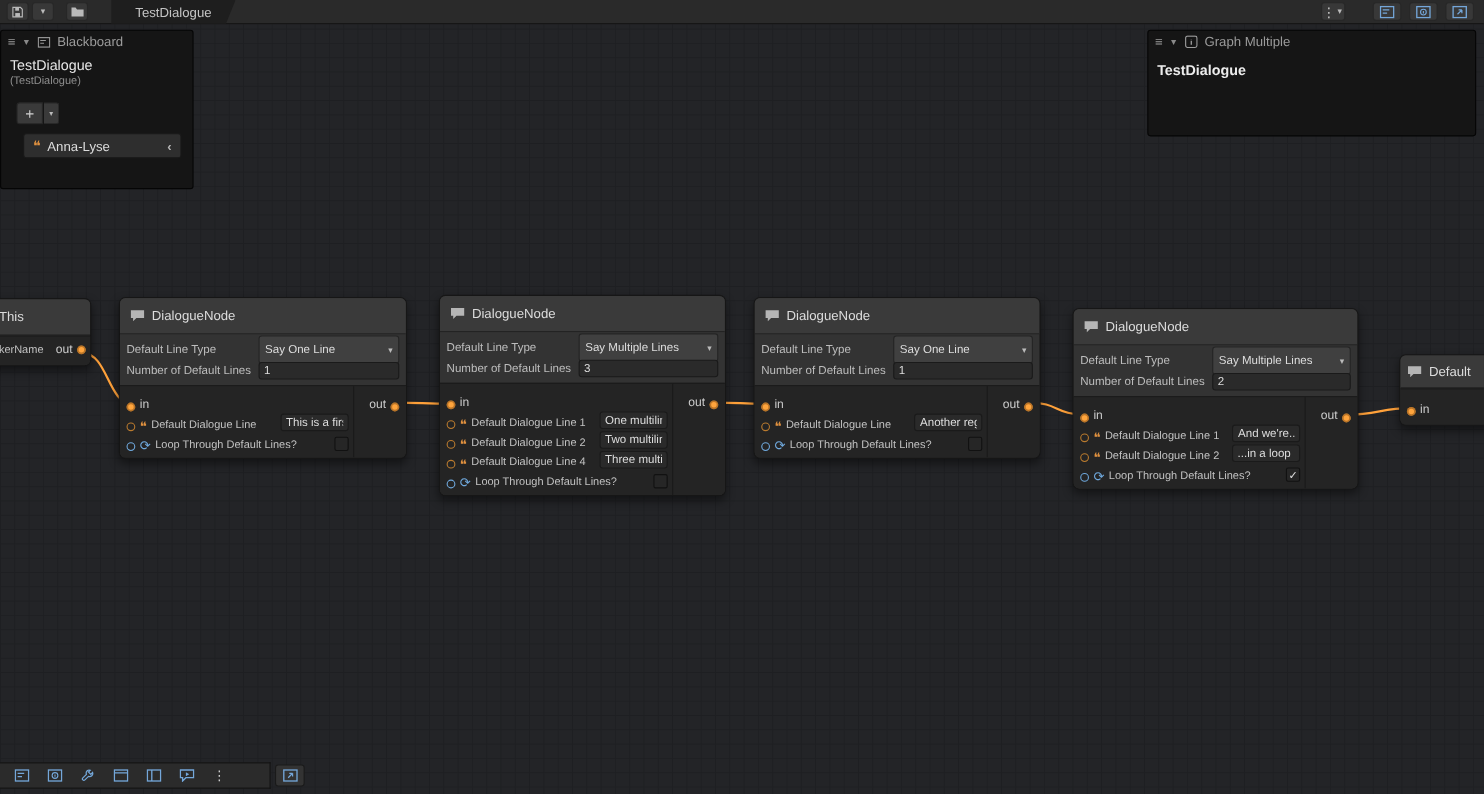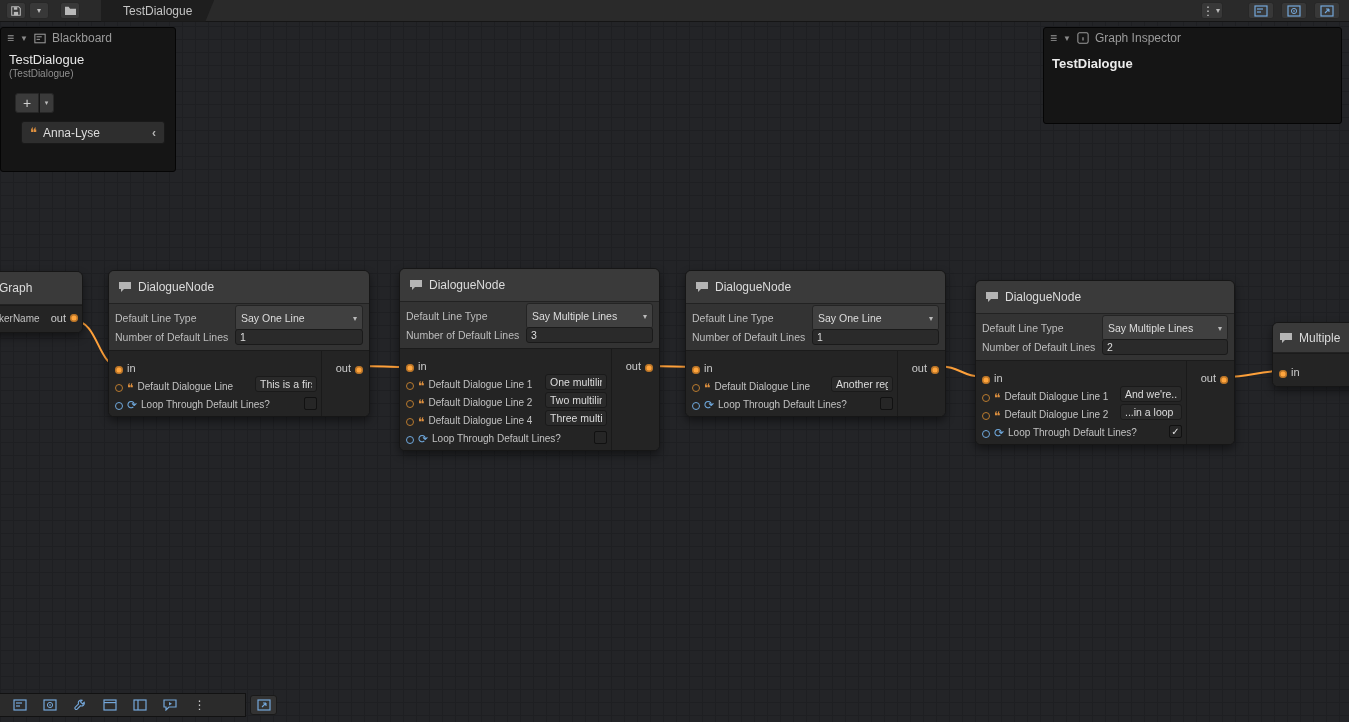--- a/index.html
+++ b/index.html
@@ -239,28 +239,28 @@
   <div class="panel-header">
     <span class="panel-hamburger">≡</span>
     <span class="panel-fold">▼</span>
     <span class="mini-ic">
       <svg width="12" height="12" viewBox="0 0 14 14">
           <rect x="1" y="1" width="12" height="12" rx="2" fill="none" stroke="#9b9b9b" stroke-width="1.2"></rect>
           <line x1="7" y1="4" x2="7" y2="4.2" stroke="#9b9b9b" stroke-width="1.6"></line>
           <line x1="7" y1="6" x2="7" y2="10" stroke="#9b9b9b" stroke-width="1.4"></line>
         </svg>
     </span>
-    <span>Graph Inspector</span>
+    <span>Graph Multiple</span>
   </div>
   <div class="gi-title">TestDialogue</div>
 </div>
 
 <div class="node" style="left:-6px;top:271px;width:89px;border-radius:0 6px 6px 0">
   <div class="node-header" style="padding:0 4px">
-    <span class="node-title">Graph</span>
+    <span class="node-title">This</span>
   </div>
   <div class="node-ports" style="display:block">
     <div class="cut-row">
       <span class="line-label">kerName</span>
       <span class="port-label">out</span>
       <span class="port-dot connected"></span>
     </div>
   </div>
 </div>
 
@@ -480,21 +480,21 @@
       </div>
     </div>
   </div>
 </div>
 
 <div class="node" style="left:1272px;top:322px;width:90px;border-radius:6px 0 0 6px">
   <div class="node-header" style="height:30px;padding:0 6px">
     <svg width="14" height="12" viewBox="0 0 14 12">
       <path d="M1 1 h12 v7 h-7 l-3 3 v-3 h-2 z" fill="#b5b5b5"></path>
     </svg>
-    <span class="node-title">Multiple</span>
+    <span class="node-title">Default</span>
   </div>
   <div class="node-ports" style="display:block">
     <div class="ports-in" style="padding:6px 4px 8px 6px">
       <div class="port-row">
         <span class="port-dot connected"></span>
         <span class="port-label">in</span>
       </div>
     </div>
   </div>
 </div>

